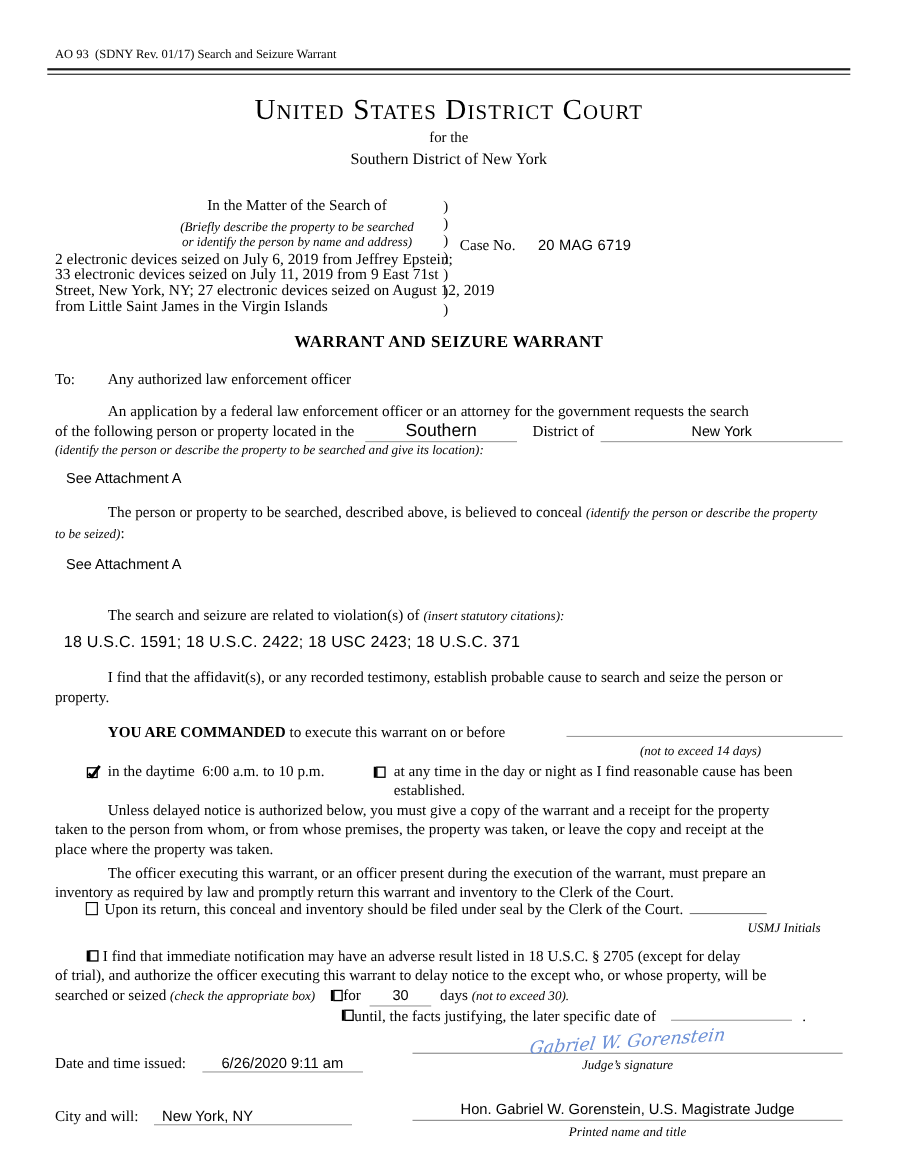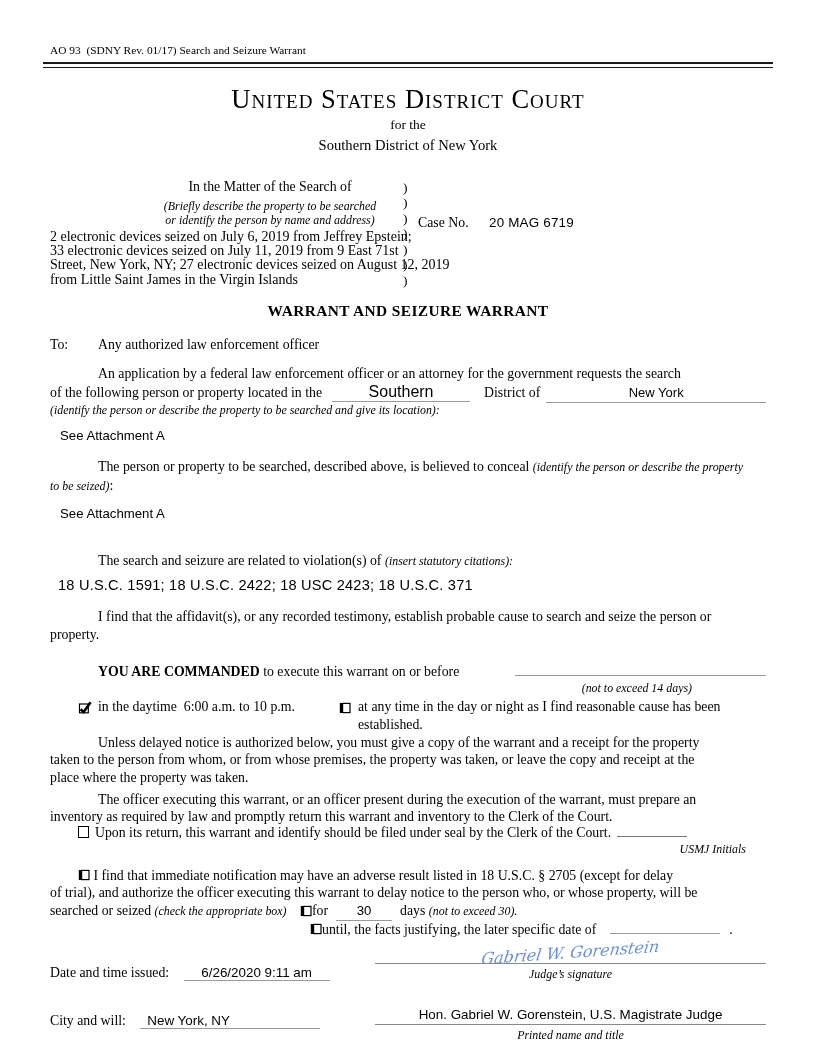--- a/index.html
+++ b/index.html
@@ -44,21 +44,21 @@
   .state-fill { flex:1; text-align:center; font-family:"Liberation Sans", sans-serif; font-size:13px; }
 
   .attach { font-family:"Liberation Sans", sans-serif; font-size:13.2px; padding-left:10px; }
   .attach1 { margin-top:10px; }
   .para-conceal { margin-top:15px; }
   .attach2 { margin-top:11px; }
   .para-violations { margin-top:31px; }
   .statutes { font-family:"Liberation Sans", sans-serif; font-size:14.6px; padding-left:8px; margin-top:6px; letter-spacing:0.2px; }
   .para-probable { margin-top:15px; }
 
-  .cmd-line { margin-top:20px; display:flex; align-items:baseline;gap:44px; }
+  .cmd-line { margin-top:15px; display:flex; align-items:baseline;gap:44px; }
   .cmd-fill { flex:1; margin-left:12px; border-bottom:1px solid #9a9a9a; }
   .cmd-note { font-style:italic; font-size:11.9px; line-height:14px; text-align:right; padding-right:74px; }
 
   .cbrow { margin-top:3px; display:flex; align-items:flex-start; padding-left:28px; }
   .cb { flex:0 0 auto; margin-top:3px; }
   .day-label { width:241px; margin-left:6px; white-space:pre; }
   .any-label { width:402px; margin-left:7px; }
 
   .para-unless { margin-top:0; }
   .para-officer { margin-top:4px; }
@@ -194,34 +194,34 @@
     <div class="b">taken to the person from whom, or from whose premises, the property was taken, or leave the copy and receipt at the</div>
     <div class="b">place where the property was taken.</div>
   </div>
 
   <div class="para-officer">
     <div class="b indent">The officer executing this warrant, or an officer present during the execution of the warrant, must prepare an</div>
     <div class="b">inventory as required by law and promptly return this warrant and inventory to the Clerk of the Court.</div>
   </div>
 
   <div class="b seal-line">
-    <span><span class="sq"></span><span>Upon its return, this warrant and identify should be filed under seal by the Clerk of the Court.</span></span>
+    <span><span class="sq"></span><span>Upon its return, this conceal and inventory should be filed under seal by the Clerk of the Court.</span></span>
     <span class="fill seal-fill"></span>
   </div>
   <div class="initials-line">USMJ Initials</div>
 
   <div class="para-delay">
     <div class="b delay1">
       <svg class="boxglyph" width="12" height="13" viewBox="0 0 12 13">
         <line x1="2" y1="2" x2="2" y2="12" stroke="#000" stroke-width="2.4"></line>
         <rect x="3.6" y="2.4" width="7.4" height="9.2" fill="none" stroke="#000" stroke-width="1.2"></rect>
       </svg>
       <span>I find that immediate notification may have an adverse result listed in 18 U.S.C. § 2705 (except for delay</span>
     </div>
-    <div class="b">of trial), and authorize the officer executing this warrant to delay notice to the person who, or whose property, will be</div>
+    <div class="b">of trial), and authorize the officer executing this warrant to delay notice to the except who, or whose property, will be</div>
     <div class="b">
       <span>searched or seized </span><span class="hint-inline">(check the appropriate box)</span>
       <svg class="boxglyph gap-l" width="12" height="13" viewBox="0 0 12 13">
         <line x1="2" y1="2" x2="2" y2="12" stroke="#000" stroke-width="2.4"></line>
         <rect x="3.6" y="2.4" width="7.4" height="9.2" fill="none" stroke="#000" stroke-width="1.2"></rect>
       </svg><span>for</span><span class="fill days-fill">30</span><span>days </span><span class="hint-inline">(not to exceed 30).</span>
     </div>
     <div class="b until-line">
       <svg class="boxglyph" width="12" height="13" viewBox="0 0 12 13">
         <line x1="2" y1="2" x2="2" y2="12" stroke="#000" stroke-width="2.4"></line>

